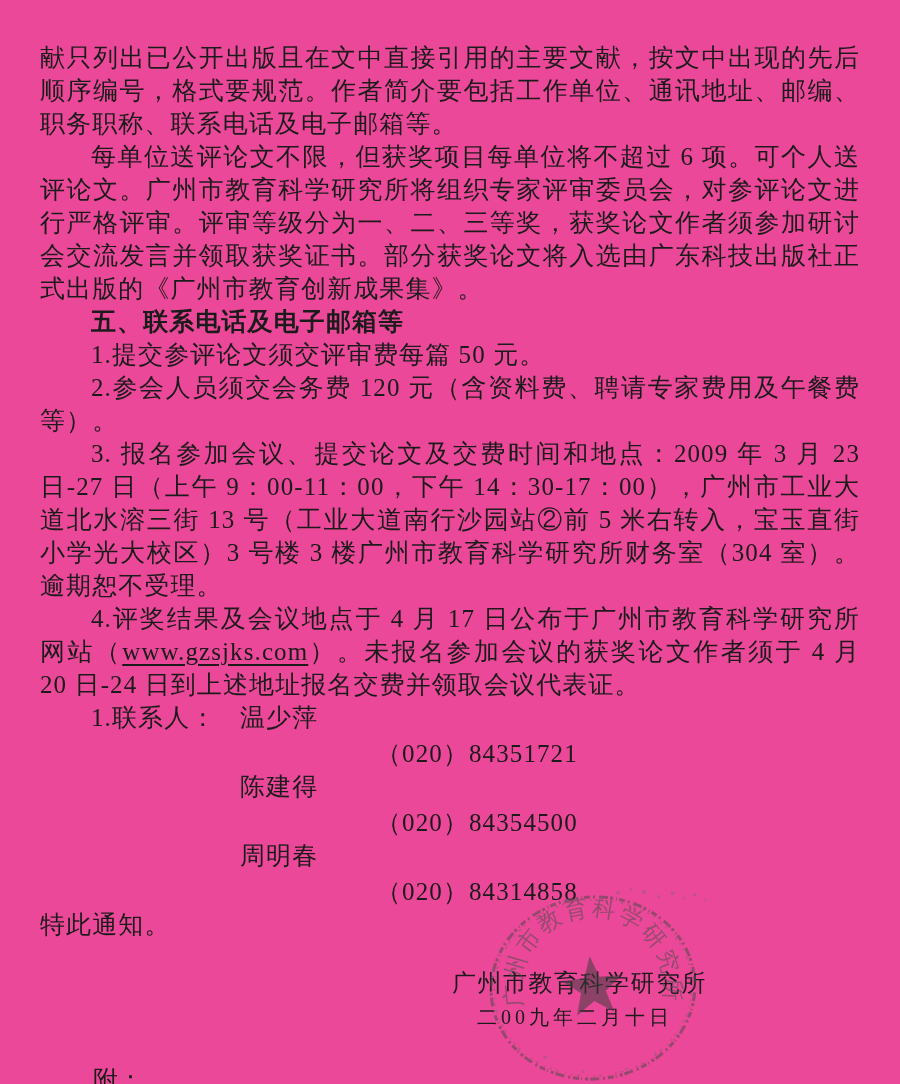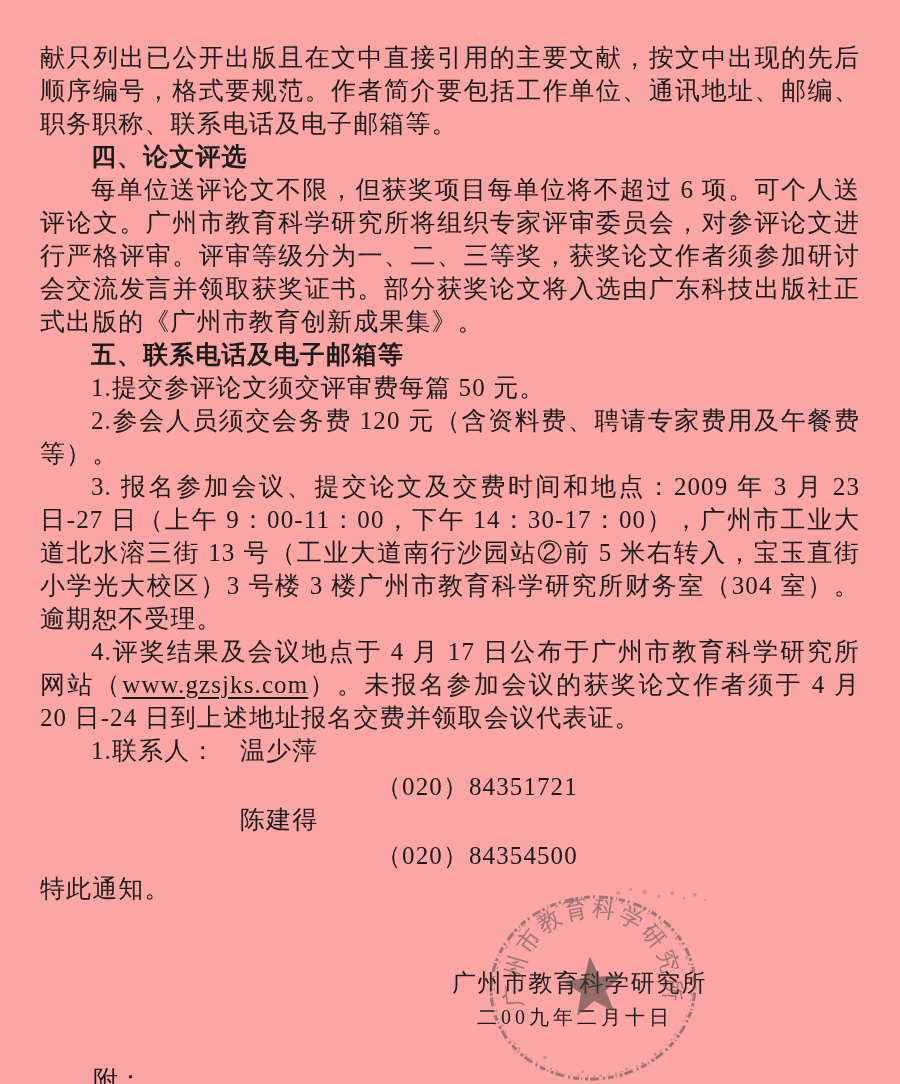--- a/index.html
+++ b/index.html
@@ -1,20 +1,20 @@
 <!DOCTYPE html>
 <html lang="zh"><head>
 <meta charset="utf-8">
 <style>
   html,body { margin:0; padding:0; }
   body { background:#ffffff; }
   .page {
     position:relative;
     width:900px; height:1084px;
-    background:#fca5a5;
+    background:#ec4899;
     overflow:hidden;
     font-family:"Liberation Serif","DejaVu Serif",serif;
     color:#1b1b1b;
   }
   .body-text {
     position:absolute;
     left:40px; top:41px; width:820px;
     font-size:25px;
     line-height:33px;
     letter-spacing:1.1px;
@@ -51,21 +51,20 @@
 </head>
 <body>
 
 <div class="page">
 
   <div class="body-text">
 
     <p class="para">献只列出已公开出版且在文中直接引用的主要文献，按文中出现的先后顺序编号，格式要规范。作者简介要包括工作单位、通讯地址、邮编、职务职称、联系电话及电子邮箱等。</p>
 
 
-    <p class="para indent bold">四、论文评选</p>
 
     <p class="para indent">每单位送评论文不限，但获奖项目每单位将不超过 6 项。可个人送评论文。广州市教育科学研究所将组织专家评审委员会，对参评论文进行严格评审。评审等级分为一、二、三等奖，获奖论文作者须参加研讨会交流发言并领取获奖证书。部分获奖论文将入选由广东科技出版社正式出版的《广州市教育创新成果集》。</p>
 
     <p class="para indent bold">五、联系电话及电子邮箱等</p>
 
     <p class="para indent">1.提交参评论文须交评审费每篇 50 元。</p>
 
     <p class="para indent">2.参会人员须交会务费 120 元（含资料费、聘请专家费用及午餐费等）。</p>
 
     <p class="para indent">3. 报名参加会议、提交论文及交费时间和地点：2009 年 3 月 23 日-27 日（上午 9：00-11：00，下午 14：30-17：00），广州市工业大道北水溶三街 13 号（工业大道南行沙园站②前 5 米右转入，宝玉直街小学光大校区）3 号楼 3 楼广州市教育科学研究所财务室（304 室）。逾期恕不受理。</p>
@@ -74,20 +73,25 @@
 
     <div class="contact-row">
       <span class="contact-label">1.联系人：</span>
       <span class="contact-name">温少萍</span>
       <span class="contact-phone">（020）84351721</span>
     </div>
     <div class="contact-row">
       <span class="contact-label"></span>
       <span class="contact-name">陈建得</span>
       <span class="contact-phone">（020）84354500</span>
+    </div>
+    <div class="contact-row">
+      <span class="contact-label"></span>
+      <span class="contact-name">周明春</span>
+      <span class="contact-phone">（020）84314858</span>
     </div>
 
     <p class="para closing">特此通知。</p>
   </div>
 
   <svg class="stamp" viewBox="0 0 260 200" xmlns="http://www.w3.org/2000/svg">
     <g opacity="0.62" transform="rotate(-6 115 104)">
       <ellipse cx="115" cy="104" rx="102" ry="91" fill="none" stroke="#4a4a4a" stroke-width="3" stroke-dasharray="6 3 2 4 9 2 3 3 1 2" opacity="0.85"></ellipse>
       <ellipse cx="115" cy="104" rx="99" ry="88" fill="none" stroke="#5a5a5a" stroke-width="1.4" stroke-dasharray="2 5 1 7 3 4" opacity="0.6"></ellipse>
       <path id="sealArc" d="M 45.5,122.6 A 72,72 0 1 1 184.5,122.6" fill="none"></path>

